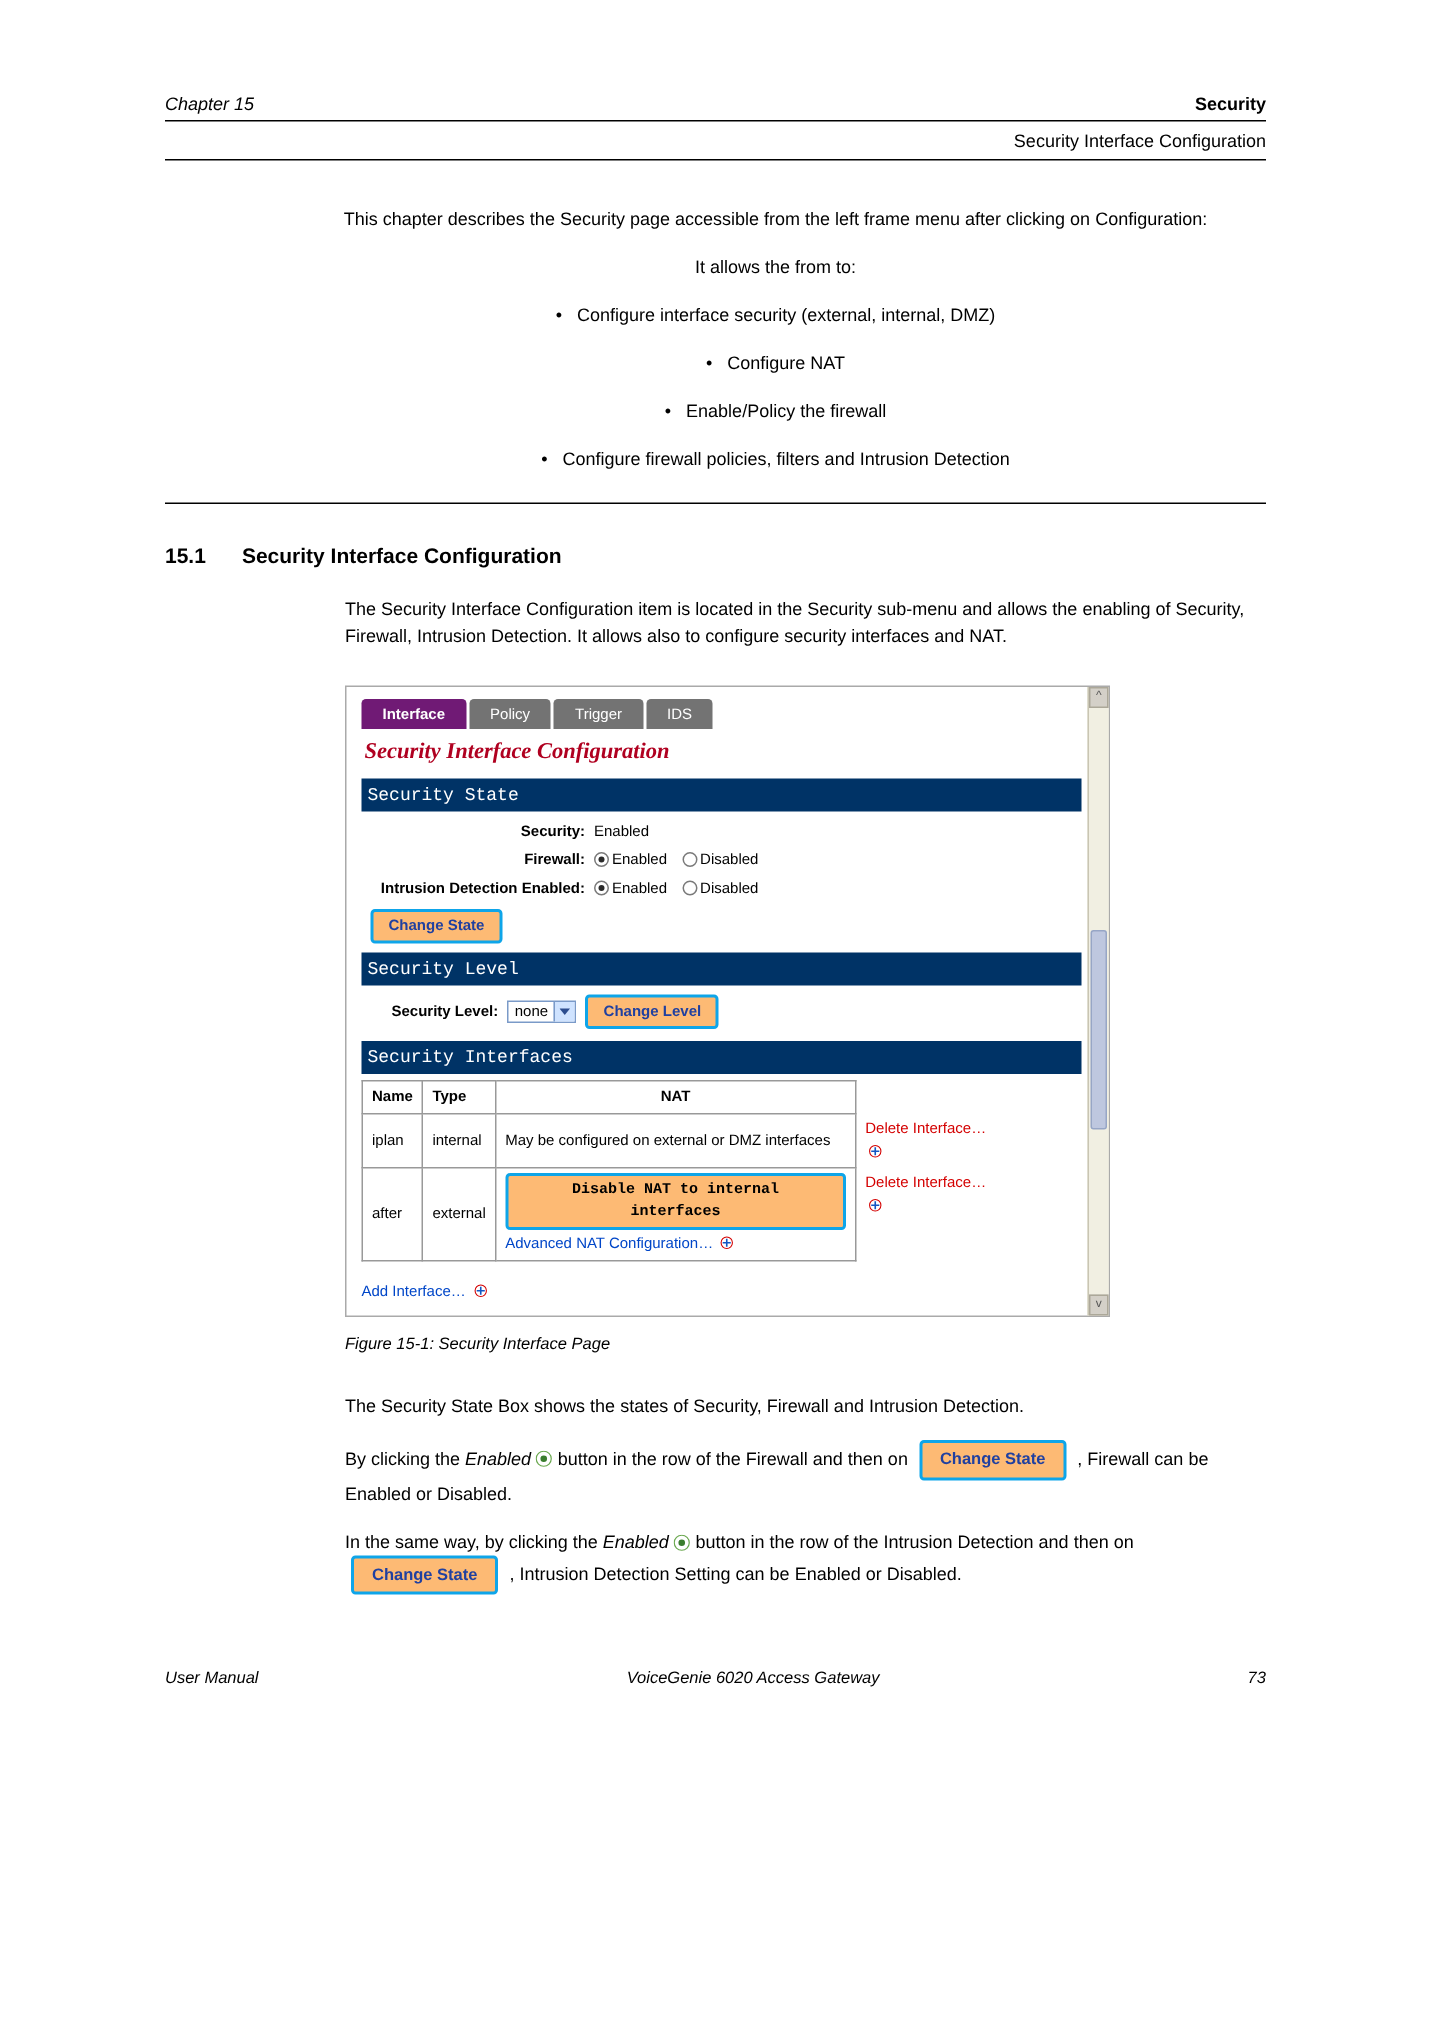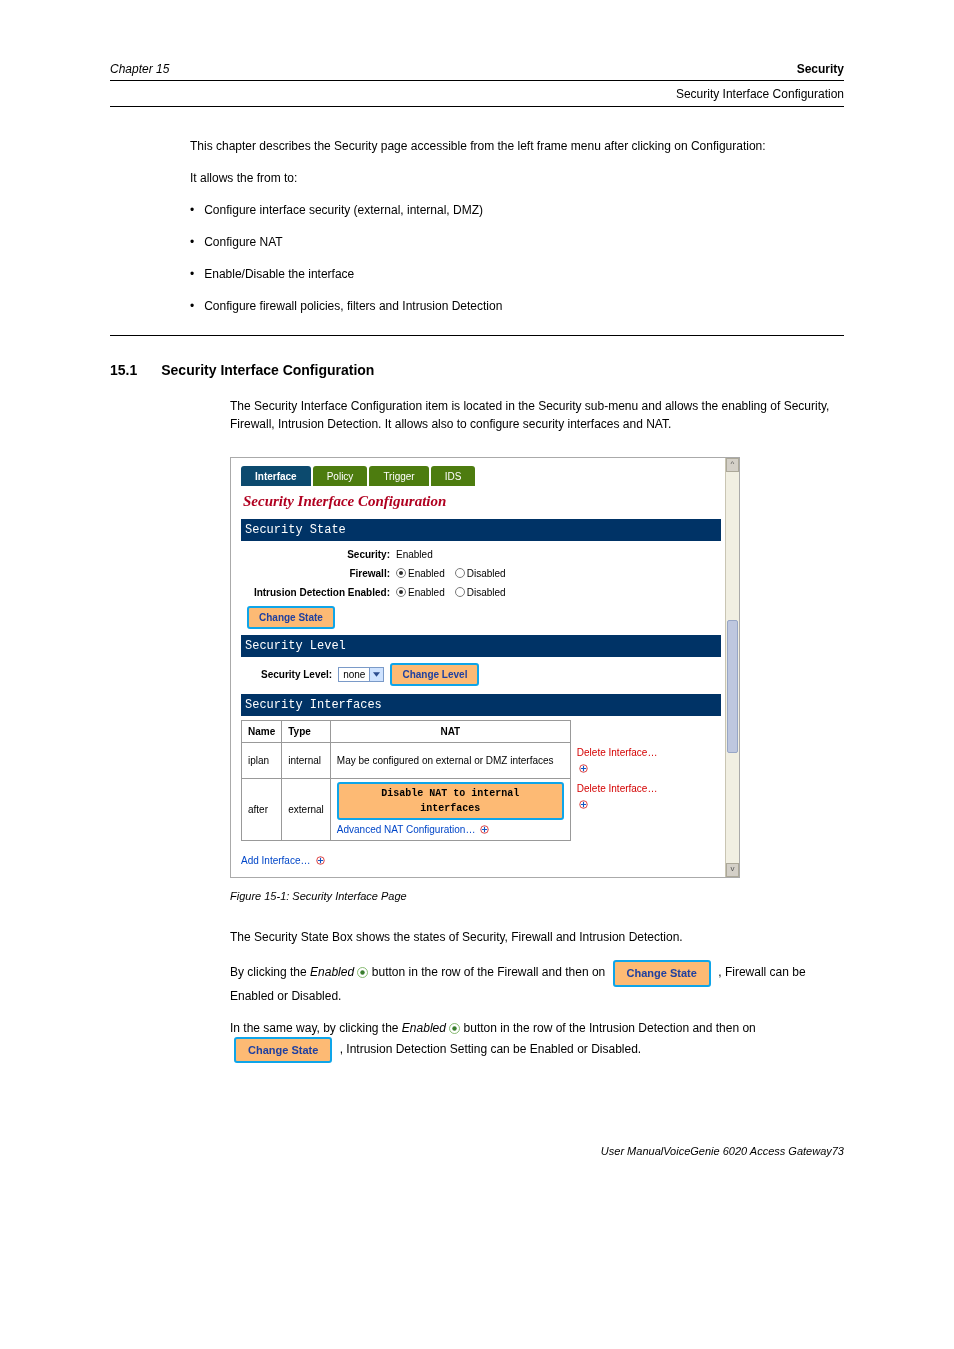--- a/index.html
+++ b/index.html
@@ -2,37 +2,37 @@
 <html><head>
 <meta charset="utf-8">
 <style>
   * { box-sizing: border-box; margin: 0; padding: 0; }
   html, body { width: 954px; background: #fff; font-family: Arial, Helvetica, sans-serif; color: #000; }
   .page { padding: 60px 110px 60px 110px; font-size: 12px; line-height: 1.5; }
   .hdr-row { display: flex; justify-content: space-between; align-items: baseline; border-bottom: 1px solid #000; margin-bottom: 1px; padding-bottom: 2px; font-size: 12px; font-style: italic; }
   .hdr-chap { flex: 0 0 auto; }
   .hdr-title { flex: 1; text-align: right; font-style: normal; font-weight: bold; }
   .hdr-sub { text-align: right; border-bottom: 1px solid #000; padding: 3px 0; font-size: 12px; margin-bottom: 30px; }
-  .content { margin-left: 80px; }
+  .content { margin-left: 80px; text-align: center; }
   .content p { margin-bottom: 14px; font-size: 12px; }
   hr.rule { border: none; border-top: 1px solid #000; margin: 20px 0; }
   .sec-head { display: flex; gap: 24px; align-items: baseline; margin: 24px 0 16px 0; }
   .sec-num { font-size: 14px; font-weight: bold; }
   .sec-title { font-size: 14px; font-weight: bold; }
   .sec-desc { margin-left: 120px; font-size: 12px; margin-bottom: 18px; }
   .fig { margin: 24px 0 10px 120px; border: 1px solid #aaa; width: 510px; background: #fff; position: relative; }
   .fig .scrollbar { position: absolute; right: 0; top: 0; bottom: 0; width: 14px; background: #ece9d8; border-left: 1px solid #c9c5b3; }
   .fig .scroll-arrow { height: 14px; background: #d4d0c8; border: 1px solid #aca899; font-size: 8px; text-align: center; line-height: 10px; color: #555; }
   .fig .scroll-track { position: absolute; top: 14px; bottom: 14px; left: 0; right: 0; background: #f1efe2; }
   .fig .scroll-thumb { position: absolute; top: 38%; height: 34%; left: 1px; right: 1px; background: #bec7df; border: 1px solid #97a6c6; border-radius: 2px; }
   .fig-inner { padding: 8px 18px 8px 10px; }
   .tabs { display: flex; gap: 2px; margin-bottom: 4px; }
   .tab { font-size: 10px; padding: 3px 14px 2px 14px; border-radius: 3px 3px 0 0; cursor: default; }
-  .tab.active { background: #0c4a6e; color: #fff; font-weight: bold; }
-  .tab.other { background: #4d7c0f; color: #fff; }
+  .tab.active { background: #701a75; color: #fff; font-weight: bold; }
+  .tab.other { background: #737373; color: #fff; }
   .red-i { color: #b00020; font-style: italic; font-weight: bold; font-family: "Times New Roman", serif; font-size: 15px; margin: 2px 0 6px 2px; }
   .sect-bar { background: #003366; color: #fff; font-family: "Courier New", monospace; font-size: 12px; padding: 2px 4px; margin: 6px 0 4px 0; }
   .kv-row { display: flex; align-items: center; font-size: 10px; padding: 2px 0; }
   .kv-label { width: 155px; text-align: right; font-weight: bold; padding-right: 6px; }
   .radio { display: inline-flex; align-items: center; margin-right: 10px; font-size: 10px; gap: 2px; }
   .radio .dot { width: 10px; height: 10px; border: 1px solid #7a7a7a; border-radius: 50%; display: inline-flex; align-items: center; justify-content: center; }
   .radio .dot.inner::after { content: ""; width: 4px; height: 4px; background: #2a2a2a; border-radius: 50%; }
   .btn { display: inline-block; font-size: 10px; color: #2040a0; background: #fdba74; border: 2px solid #0ea5e9; border-radius: 3px; padding: 2px 10px; font-weight: bold; cursor: default; }
   .btn-big { font-size: 11px; padding: 3px 12px; }
   .select { display: inline-flex; align-items: center; border: 1px solid #7a9ac8; height: 15px; font-size: 10px; background: #fff; }
@@ -42,39 +42,39 @@
   .tbl { border-collapse: collapse; font-size: 10px; margin-top: 2px; }
   .tbl th, .tbl td { border: 1px solid #999; padding: 3px 6px; text-align: left; }
   .tbl th { font-weight: bold; background: #fff; }
   .link-red { color: #d40000; font-size: 10px; text-decoration: none; }
   .link-blue { color: #0046c8; font-size: 10px; text-decoration: none; }
   .mini-icon { width: 9px; height: 9px; vertical-align: middle; margin-left: 2px; }
   .radio-icon { display:inline-block; width:11px; height:11px; vertical-align:-2px; }
   .caption { margin-left: 120px; font-style: italic; font-size: 11px; margin-top: 6px; margin-bottom: 24px; }
   .para { margin-left: 120px; font-size: 12px; margin-bottom: 14px; }
   .inline-btn { display:inline-block; vertical-align: middle; margin: 0 4px; }
-  .footer { display: flex; justify-content: flex-end; font-size: 11px; font-style: italic; margin-top: 80px; }
+  .footer { display: flex; justify-content: space-between; font-size: 11px; font-style: italic; margin-top: 48px; }
 </style>
 </head>
 <body>
 
 <div class="page">
 
   <div class="hdr-row">
     <span class="hdr-chap">Chapter 15</span>
     <span class="hdr-title">Security</span>
   </div>
   <div class="hdr-sub">Security Interface Configuration</div>
 
   <div class="content">
     <p>This chapter describes the Security page accessible from the left frame menu after clicking on Configuration:</p>
     <p>It allows the from to:</p>
     <p>•&nbsp;&nbsp;&nbsp;<span>Configure interface security (external, internal, DMZ)</span></p>
     <p>•&nbsp;&nbsp;&nbsp;<span>Configure NAT</span></p>
-    <p>•&nbsp;&nbsp;&nbsp;<span>Enable/Disable the interface</span></p>
+    <p>•&nbsp;&nbsp;&nbsp;<span>Enable/Policy the firewall</span></p>
     <p>•&nbsp;&nbsp;&nbsp;<span>Configure firewall policies, filters and Intrusion Detection</span></p>
   </div>
 
   <hr class="rule">
 
   <div class="sec-head">
     <span class="sec-num">15.1</span>
     <span class="sec-title">Security Interface Configuration</span>
   </div>
   <div class="sec-desc">The Security Interface Configuration item is located in the Security sub-menu and allows the enabling of Security, Firewall, Intrusion Detection. It allows also to configure security interfaces and NAT.</div>

